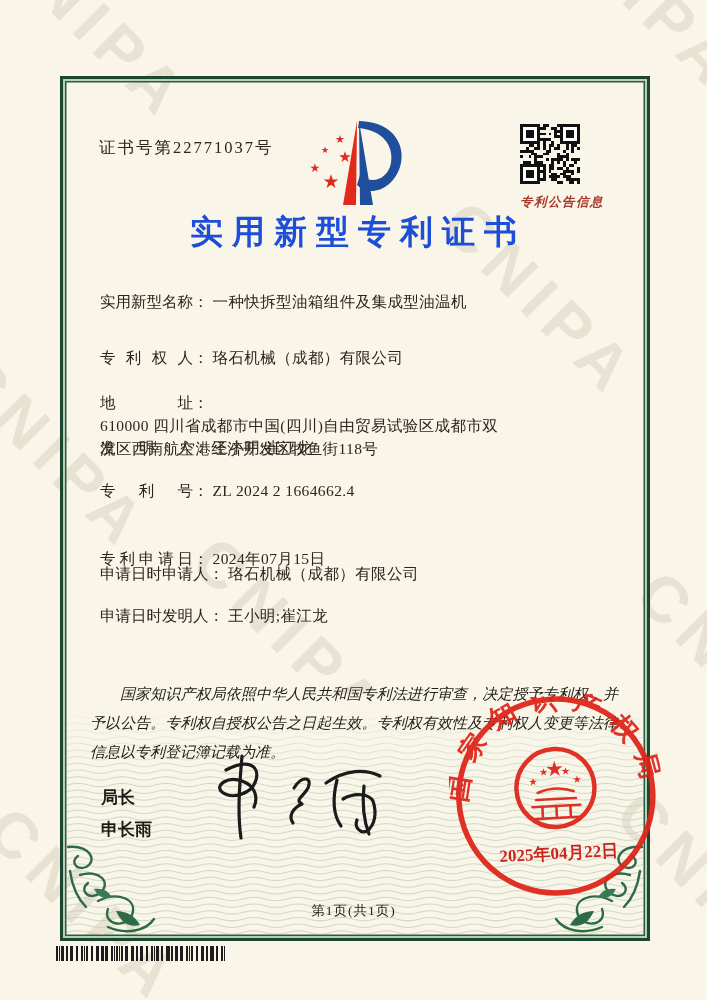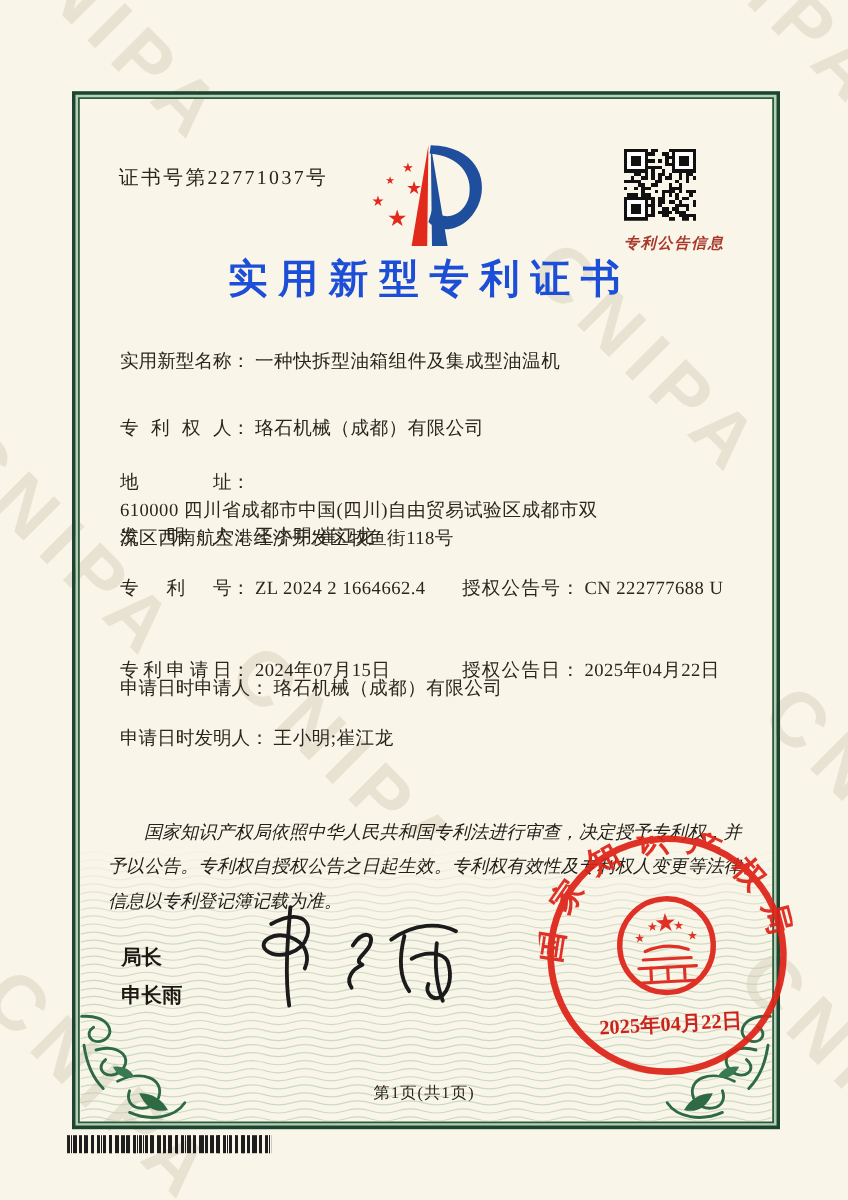--- a/index.html
+++ b/index.html
@@ -321,25 +321,23 @@
   <span class="lbl sp">专利权人</span><span class="cl">：</span><span class="val">珞石机械（成都）有限公司</span>
 </div>
 <div class="row" style="top:391px">
   <span class="lbl sp">地址</span><span class="cl">：</span><span class="val wrapv">610000 四川省成都市中国(四川)自由贸易试验区成都市双流区西南航空港经济开发区牧鱼街118号</span>
 </div>
 <div class="row" style="top:436px">
   <span class="lbl sp">发明人</span><span class="cl">：</span><span class="val">王小明;崔江龙</span>
 </div>
 <div class="row" style="top:479px">
   <span class="lbl sp">专利号</span><span class="cl">：</span><span class="val">ZL 2024 2 1664662.4</span>
-  <span class="rcol"><span class="rlbl">授权公告号</span><span class="cl">：</span><span class="val">CN 222777688 U</span></span>
 </div>
 <div class="row" style="top:547px">
   <span class="lbl sp">专利申请日</span><span class="cl">：</span><span class="val">2024年07月15日</span>
-  <span class="rcol"><span class="rlbl">授权公告日</span><span class="cl">：</span><span class="val">2025年04月22日</span></span>
 </div>
 <div class="row" style="top:562px">
   <span class="lbl">申请日时申请人</span><span class="cl">：</span><span class="val">珞石机械（成都）有限公司</span>
 </div>
 <div class="row" style="top:604px">
   <span class="lbl">申请日时发明人</span><span class="cl">：</span><span class="val">王小明;崔江龙</span>
 </div>
 
 <div class="notice">国家知识产权局依照中华人民共和国专利法进行审查，决定授予专利权，并予以公告。专利权自授权公告之日起生效。专利权有效性及专利权人变更等法律信息以专利登记簿记载为准。</div>
 

